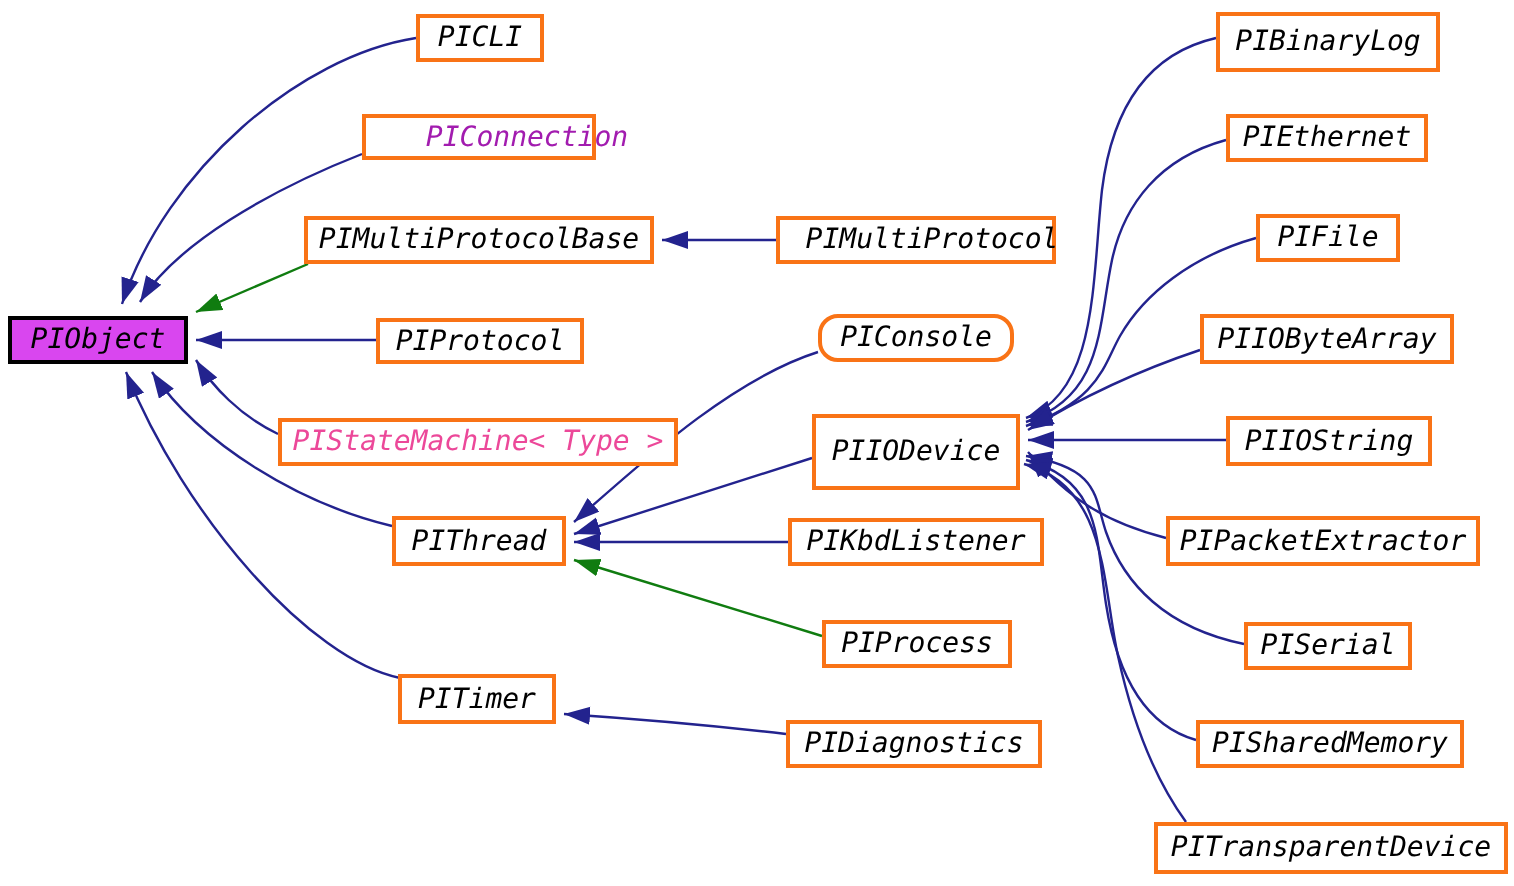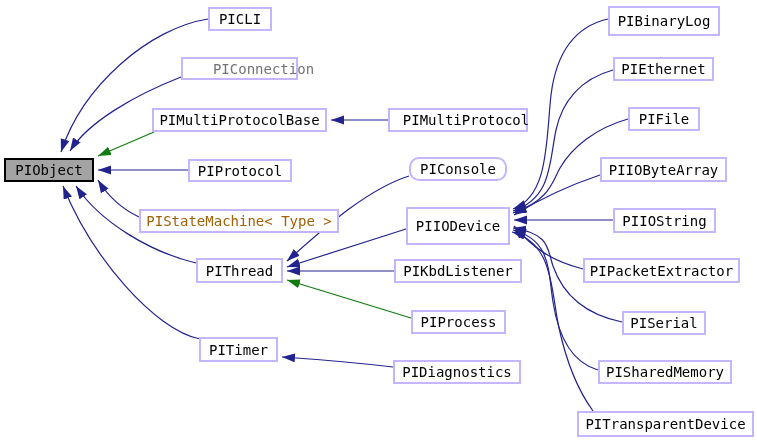--- a/index.html
+++ b/index.html
@@ -7,29 +7,30 @@
     position:relative;
     width:757px;height:443px;
     background:#ffffff;
     font-family:"DejaVu Sans Mono","Liberation Mono",monospace;
     overflow:hidden;
   }
   .stage svg{position:absolute;left:0;top:0;width:757px;height:443px;}
   .node{
     position:absolute;
     box-sizing:border-box;
-    border:2px solid #c4b5fd;
+    border:2px solid #f97316;
     background:#ffffff;
     color:#000000;
     display:flex;align-items:center;justify-content:center;
     font-size:14px;line-height:1;white-space:nowrap;
     cursor:pointer;
+    font-style:italic;
   }
   .node.highlighted{
-    background:#a3a3a3;
+    background:#d946ef;
     border-color:#000000;
   }
 </style>
 </head>
 <body>
 
 <div class="stage" style="background: rgb(255, 255, 255);">
   <svg id="edge-layer" viewBox="0 0 757 443" xmlns="http://www.w3.org/2000/svg">
     <defs>
       <marker id="arrow-blue" markerUnits="userSpaceOnUse" markerWidth="15" markerHeight="11" refX="13" refY="4.5" orient="auto">
@@ -58,24 +59,24 @@
       <path d="M600,175 C567,186 540,199 514,215" fill="none" stroke="#23238e" stroke-width="1.2" marker-end="url(#arrow-blue)"></path>
       <path d="M613,220 L514,220" fill="none" stroke="#23238e" stroke-width="1.2" marker-end="url(#arrow-blue)"></path>
       <path d="M583,269 C552,261 534,249 514,226" fill="none" stroke="#23238e" stroke-width="1.2" marker-end="url(#arrow-blue)"></path>
       <path d="M622,322 C583,314 562,292 553,266 C547,248 550,234 513,228" fill="none" stroke="#23238e" stroke-width="1.2" marker-end="url(#arrow-blue)"></path>
       <path d="M598,370 C570,362 558,334 553,302 C548,270 551,240 513,230" fill="none" stroke="#23238e" stroke-width="1.2" marker-end="url(#arrow-blue)"></path>
       <path d="M593,411 C577,389 566,360 559,328 C551,292 554,243 512,232" fill="none" stroke="#23238e" stroke-width="1.2" marker-end="url(#arrow-blue)"></path>
     </svg>
 
 <div class="node highlighted" style="left: 4px; top: 158px; width: 90px; height: 24px; color: rgb(0, 0, 0);">PIObject</div>
     <div class="node" style="left: 208px; top: 7px; width: 64px; height: 24px; color: rgb(0, 0, 0);">PICLI</div>
-    <div class="node" style="left: 181px; top: 57px; width: 117px; height: 23px; color: #737373; padding-left: 48px;">PIConnection</div>
+    <div class="node" style="left: 181px; top: 57px; width: 117px; height: 23px; color: #a21caf; padding-left: 48px;">PIConnection</div>
     <div class="node" style="left: 152px; top: 108px; width: 175px; height: 24px; color: rgb(0, 0, 0);">PIMultiProtocolBase</div>
     <div class="node" style="left: 188px; top: 159px; width: 104px; height: 23px; color: rgb(0, 0, 0);">PIProtocol</div>
-    <div class="node" style="left: 139px; top: 209px; width: 200px; height: 24px; color: #a16207;">PIStateMachine&lt; Type &gt;</div>
+    <div class="node" style="left: 139px; top: 209px; width: 200px; height: 24px; color: #ec4899;">PIStateMachine&lt; Type &gt;</div>
     <div class="node" style="left: 196px; top: 258px; width: 87px; height: 25px; color: rgb(0, 0, 0);">PIThread</div>
     <div class="node" style="left: 199px; top: 337px; width: 79px; height: 25px; color: rgb(0, 0, 0);">PITimer</div>
     <div class="node" style="left: 388px; top: 108px; width: 140px; height: 24px; color: rgb(0, 0, 0); padding-left: 16px;">PIMultiProtocol</div>
     <div class="node" style="left: 409px; top: 157px; width: 98px; height: 24px; color: rgb(0, 0, 0); border-radius: 10px;">PIConsole</div>
     <div class="node" style="left: 406px; top: 207px; width: 104px; height: 38px; color: rgb(0, 0, 0);">PIIODevice</div>
     <div class="node" style="left: 394px; top: 259px; width: 128px; height: 24px; color: rgb(0, 0, 0);">PIKbdListener</div>
     <div class="node" style="left: 411px; top: 310px; width: 95px; height: 24px; color: rgb(0, 0, 0);">PIProcess</div>
     <div class="node" style="left: 393px; top: 360px; width: 128px; height: 24px; color: rgb(0, 0, 0);">PIDiagnostics</div>
     <div class="node" style="left: 608px; top: 6px; width: 112px; height: 30px; color: rgb(0, 0, 0);">PIBinaryLog</div>
     <div class="node" style="left: 613px; top: 57px; width: 101px; height: 24px; color: rgb(0, 0, 0);">PIEthernet</div>

